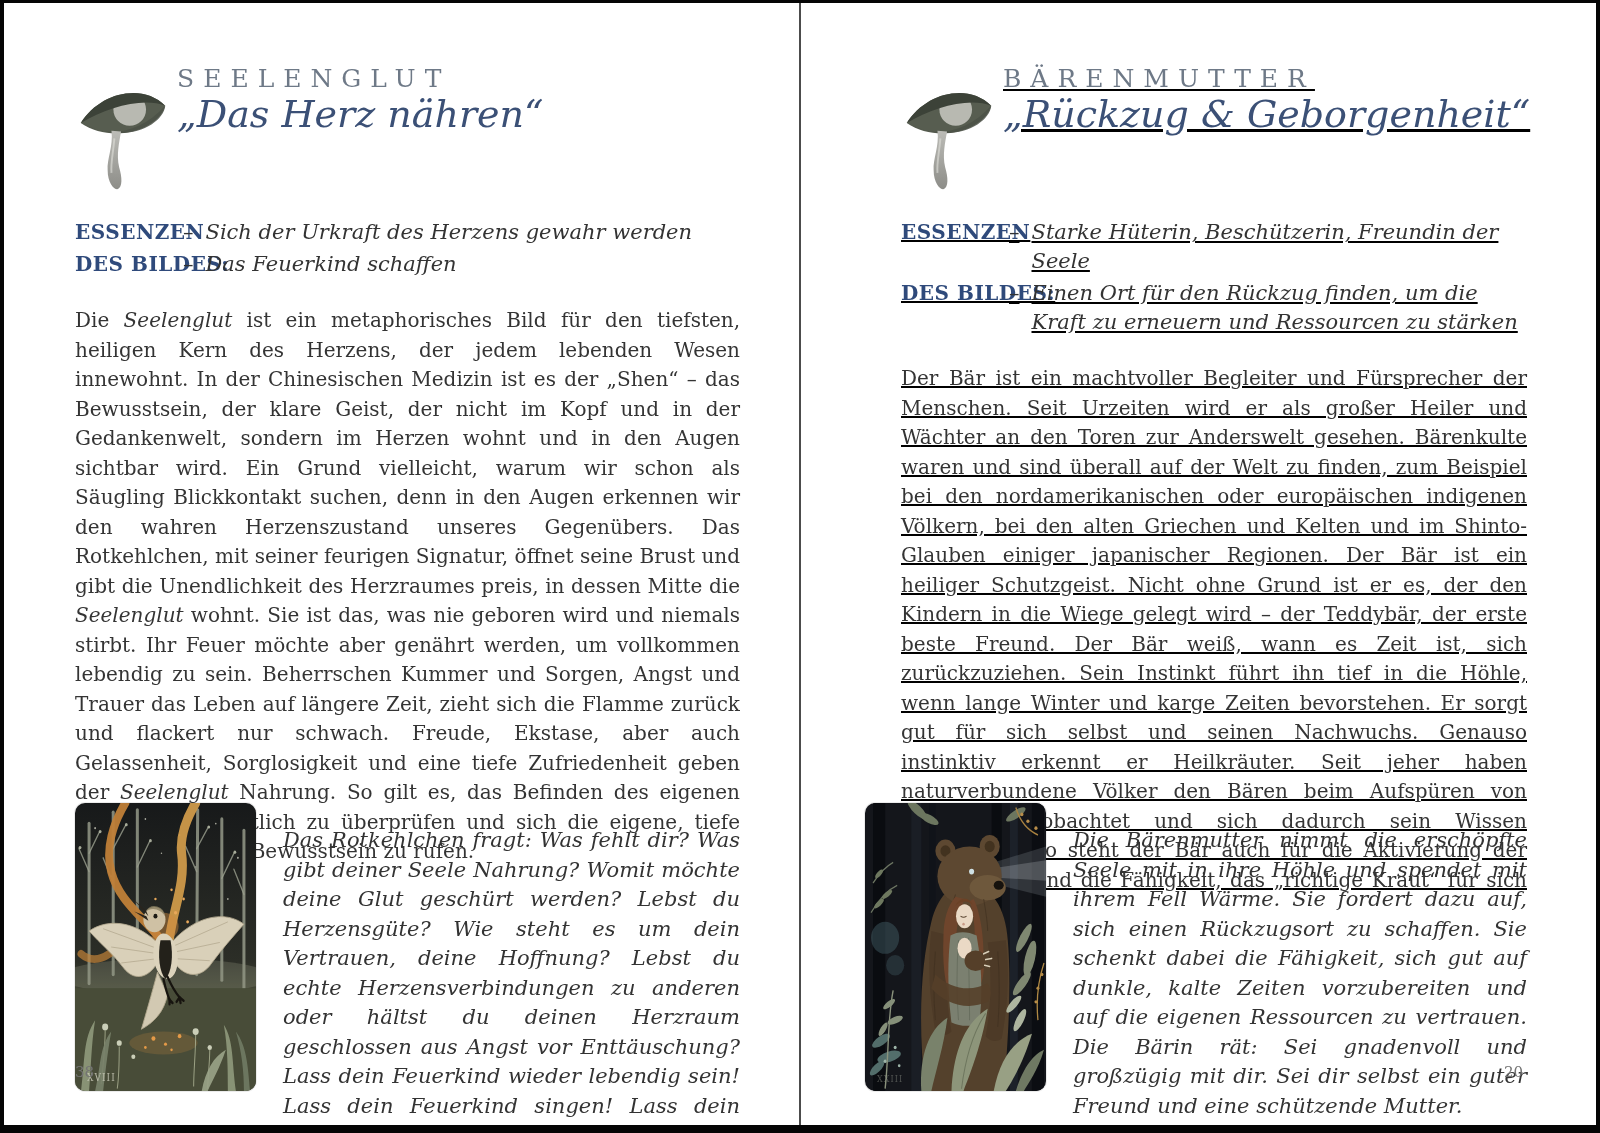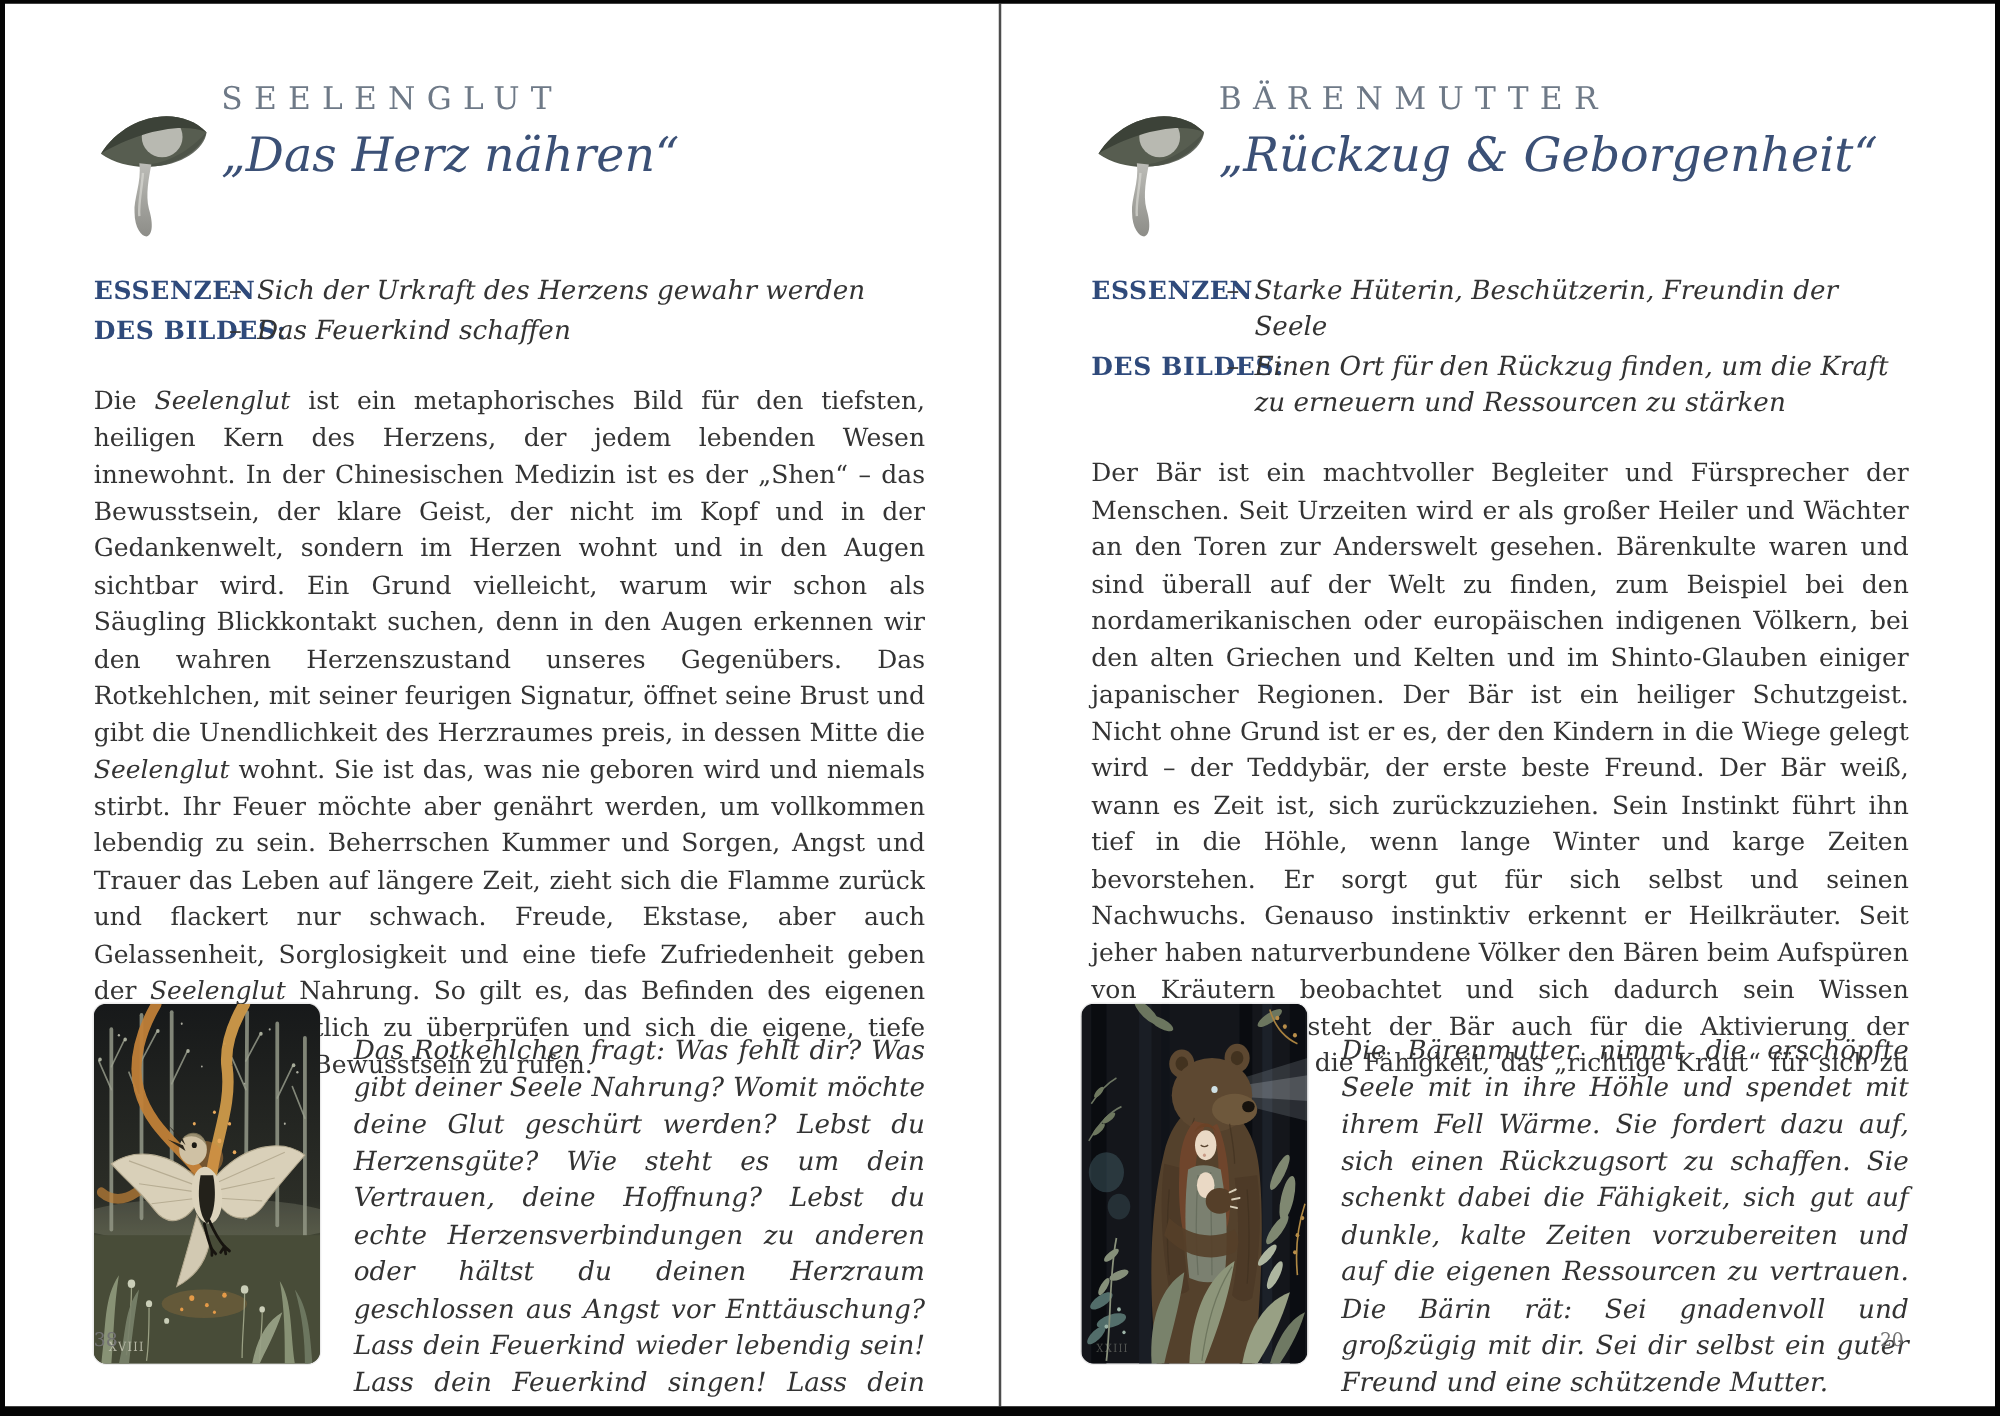--- a/index.html
+++ b/index.html
@@ -10,31 +10,31 @@
   }
   .frame{position:absolute;background:#050505;z-index:30;}
   .frame.top{left:0;top:0;width:1600px;height:3px;}
   .frame.bottom{left:0;bottom:0;width:1600px;height:8px;}
   .frame.left{left:0;top:0;width:4px;height:1133px;}
   .frame.right{right:0;top:0;width:4px;height:1133px;}
   .gutter{position:absolute;left:799px;top:3px;bottom:8px;width:2px;background:#4c4c4c;z-index:20;}
 
   .half{position:absolute;top:3px;bottom:8px;box-sizing:border-box;}
   .half.lp{left:4px;width:795px;padding:0 59px 0 71px;}
-  .half.rp{left:801px;width:795px;padding:0 69px 0 72px;}
+  .half.rp{left:801px;width:795px;padding:0 69px 0 100px;text-decoration:underline;}
 
   .header-row{display:flex;align-items:flex-start;margin-top:60px;}
   .eye-wrap{width:96px;flex:0 0 96px;margin-top:8px;}
   .titles{margin-left:6px;padding-top:2px;}
   .card-name{
     font-size:25px;letter-spacing:9px;color:#6e7987;font-weight:500;
     line-height:1.1;white-space:nowrap;
   }
   .card-quote{
-    font-size:38px;font-style:italic;color:#3b5076;margin-top:10px;
+    font-size:38px;font-style:italic;color:#3b5076;
     line-height:1.15;white-space:nowrap;
   }
 
   .essence-block{
     display:grid;grid-template-columns:92px 1fr;column-gap:16px;row-gap:3px;
     margin-top:16px;
   }
   .essence-label{
     text-align:right;color:#2f4a7b;font-size:20px;font-weight:600;
     letter-spacing:.5px;line-height:29px;white-space:nowrap;

